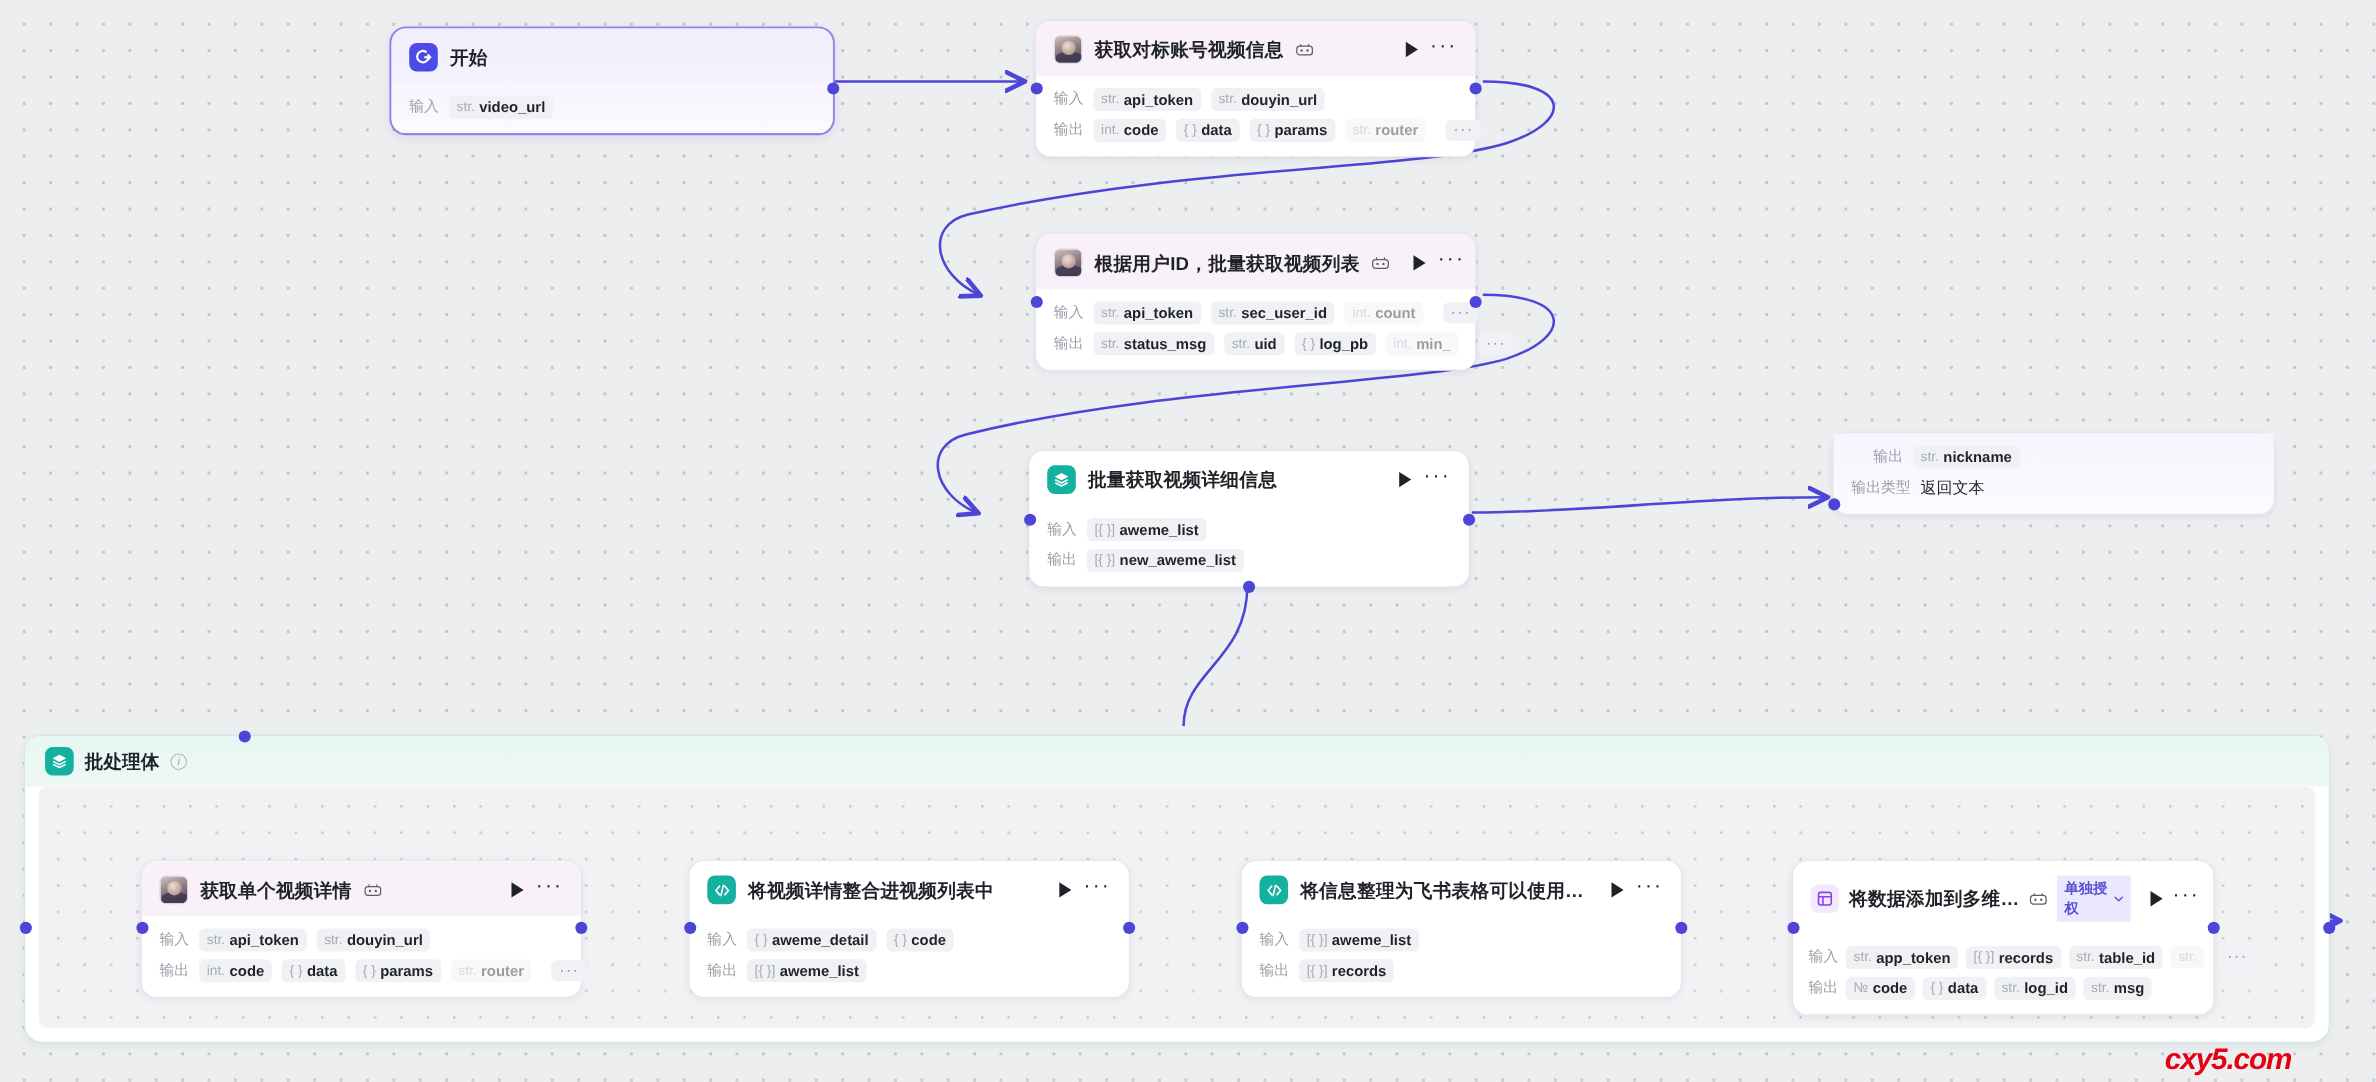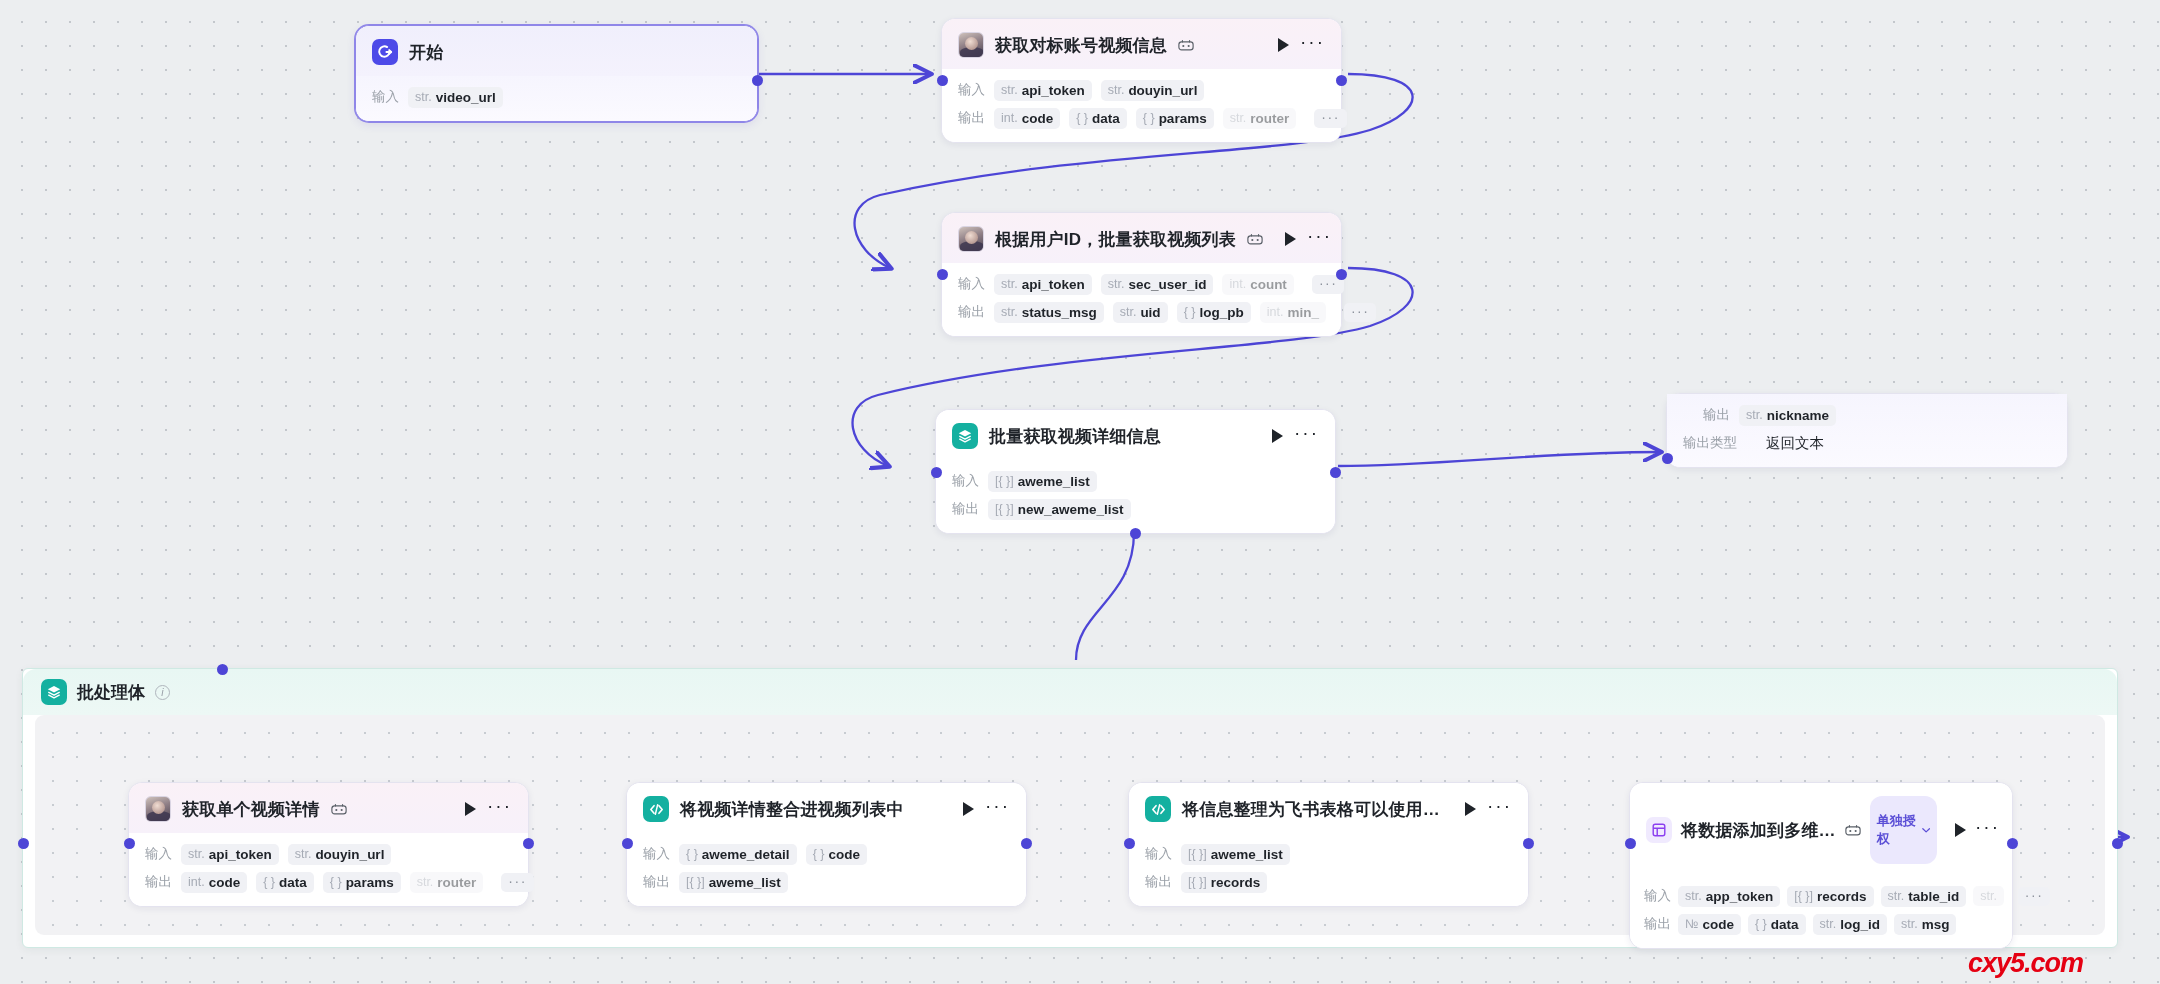--- a/index.html
+++ b/index.html
@@ -89,21 +89,21 @@
 
   
   .port {
     position:absolute; width:11px; height:11px; border-radius:50%;
     background:#4d45d6; z-index: 30;
   }
 
   
   #batch {
     position:absolute; left: 22px; top: 668px; width: 2096px; height: 280px;
-    background:#ffffff; border:1px solid #cfe9e3; border-radius: 6px;
+    background:#ffffff; border:1px solid #cfe9e3; border-radius: 16px;
     box-shadow: 0 2px 8px rgba(20,60,55,.06);
     z-index: 8;
   }
   #batch-head {
     display:flex; align-items:center; gap:10px;
     height: 46px; padding: 0 18px;
     background: linear-gradient(180deg,#e8f7f3 0%, #edf8f5 100%);
     border-radius: 13px 13px 0 0;
   }
   #batch-title { font-size:17px; font-weight:600; color:#1f2329; }
@@ -115,21 +115,21 @@
     position:absolute; left: 12px; right: 12px; top: 46px; bottom: 12px;
     border-radius: 9px;
     background-color: #f2f2f4;
     background-image: radial-gradient(circle, #c8ccd1 1.2px, transparent 1.3px);
     background-size: 24px 24px;
     background-position: 6px 6px;
   }
   .badge {
     display:inline-flex; align-items:center; gap:2px;
     background:#ebe8fd; color:#5b4fd6; font-size:13px; font-weight:600;
-    border-radius:12px; padding: 16px 7px; cursor:pointer;
+    border-radius:0; padding: 3px 7px; cursor:pointer;
   }
 
   
   #wm-main {
     position:absolute; left:1781px; top:915px;
     font-size: 40px; font-weight: 700; font-style: italic;
     color: rgba(255,255,255,.0);
     -webkit-text-stroke: 1.4px rgba(120,120,125,.55);
     white-space: nowrap; z-index: 40; letter-spacing: 1px;
   }
@@ -342,21 +342,21 @@
     <div class="node-body" style="background:linear-gradient(180deg,#f6f5fe,#fbfaff); border-radius:0 0 13px 13px;">
       <div class="io-row" style="padding-left:20px;">
         <span class="io-label">输出</span>
         <span class="chip">
           <span class="ty">str.</span>
           <span class="nm">nickname</span>
         </span>
       </div>
       <div class="io-row">
         <span class="io-label">输出类型</span>
-        <span style="font-size:14.5px;color:#1f2329;margin-left:20px;">返回文本</span>
+        <span style="font-size:14.5px;color:#1f2329;">返回文本</span>
       </div>
     </div>
     <div class="port" style="left:-5.5px; top:59px;"></div>
   </div>
 
   <div id="batch">
     <div id="batch-head">
       <span class="app-ico teal">
         <svg width="16" height="16" viewBox="0 0 18 18">
           <path d="M9 2.3 16 6 9 9.7 2 6z" fill="#fff"></path>

